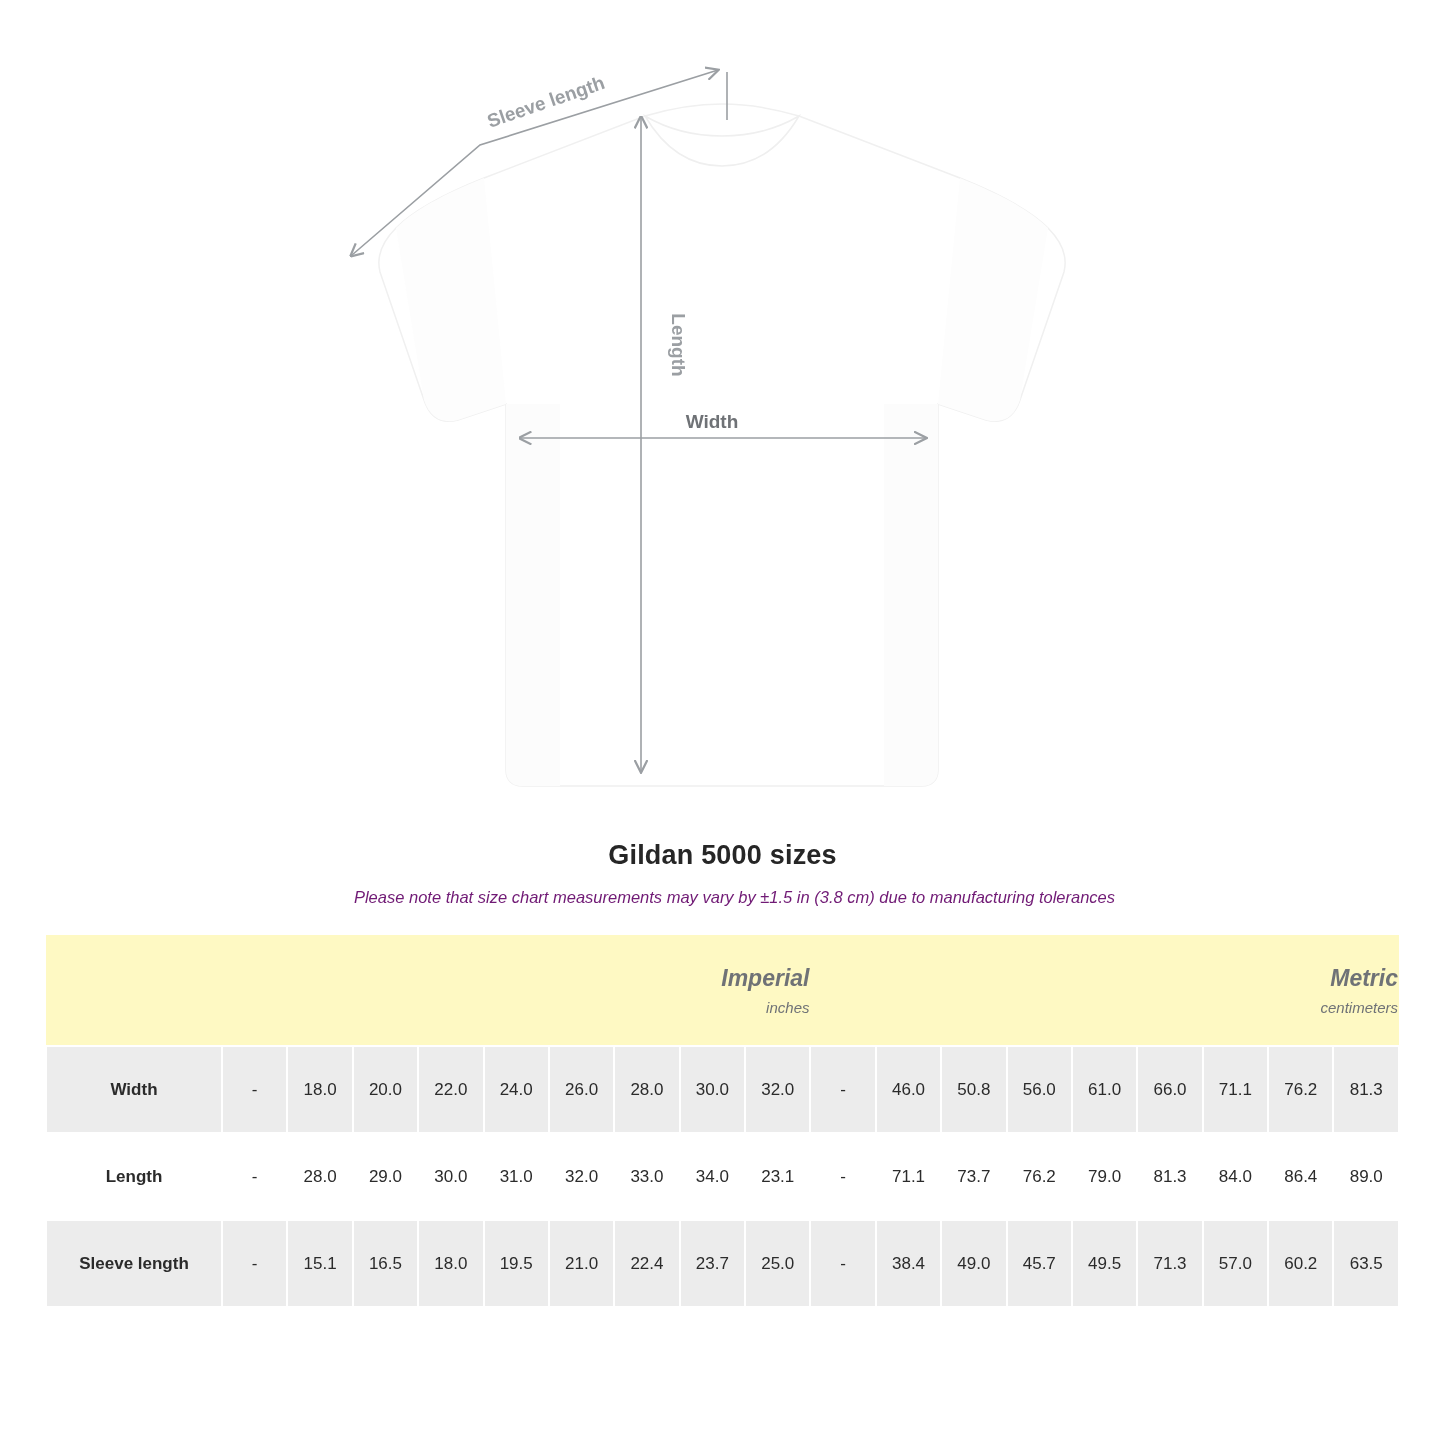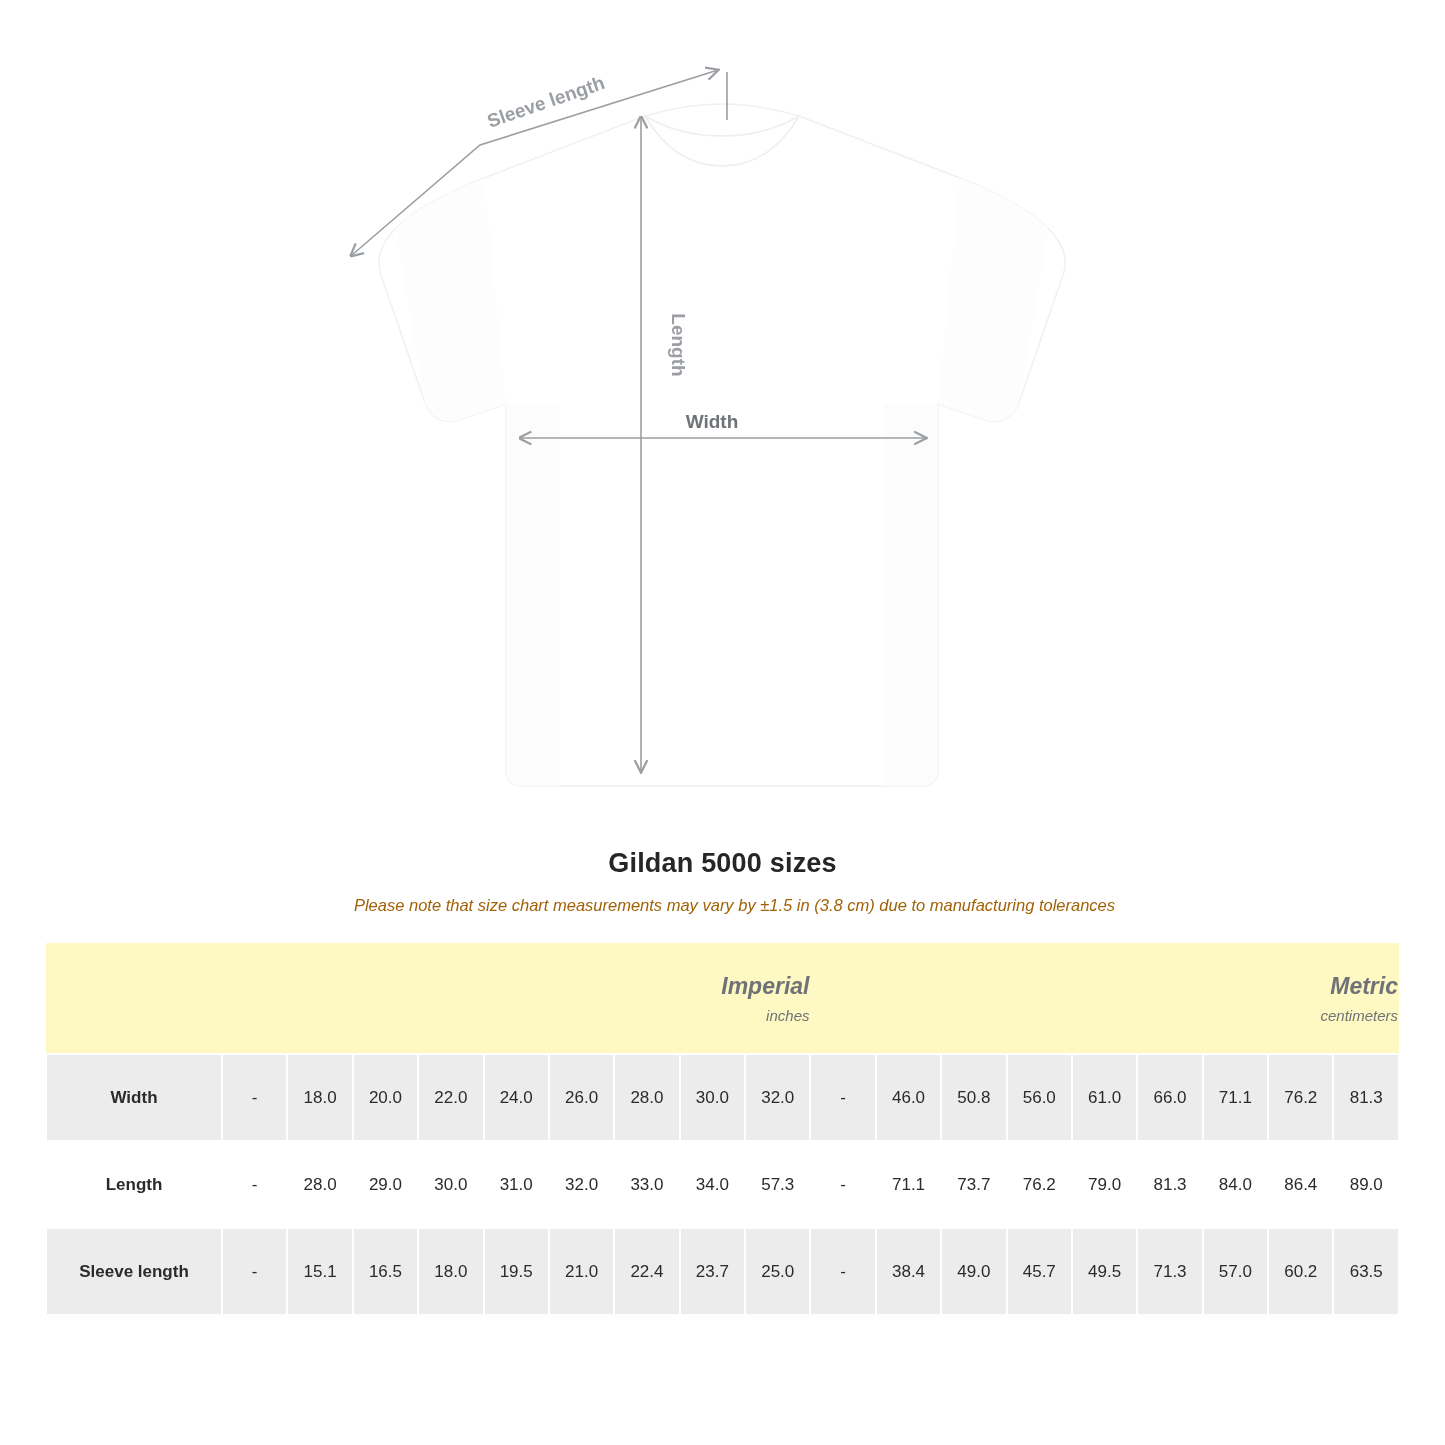--- a/index.html
+++ b/index.html
@@ -27,32 +27,32 @@
     width: 1445px;
     height: 830px;
   }
   .illustration svg {
     display: block;
   }
 
   
   .title-block {
     text-align: center;
-    margin-top: 18px;
+    margin-top: 10px;
   }
   .chart-title {
     font-size: 27px;
     font-weight: bold;
     color: #262626;
     letter-spacing: 0.2px;
   }
   .chart-note {
     font-size: 16.5px;
     font-style: italic;
-    color: #a16207;
+    color: #701a75;
     margin-top: 17px;
     padding-left: 24px;
   }
 
   
   .table-wrap {
     margin: 28px 45px 0 45px;
   }
   table.size-table {
     border-collapse: collapse;
@@ -248,21 +248,21 @@
       <tr class="data-row plain">
         <td class="rowlabel">Length</td>
         <td>-</td>
         <td>28.0</td>
         <td>29.0</td>
         <td>30.0</td>
         <td>31.0</td>
         <td>32.0</td>
         <td>33.0</td>
         <td>34.0</td>
-        <td>57.3</td>
+        <td>23.1</td>
         <td>-</td>
         <td>71.1</td>
         <td>73.7</td>
         <td>76.2</td>
         <td>79.0</td>
         <td>81.3</td>
         <td>84.0</td>
         <td>86.4</td>
         <td>89.0</td>
       </tr>

